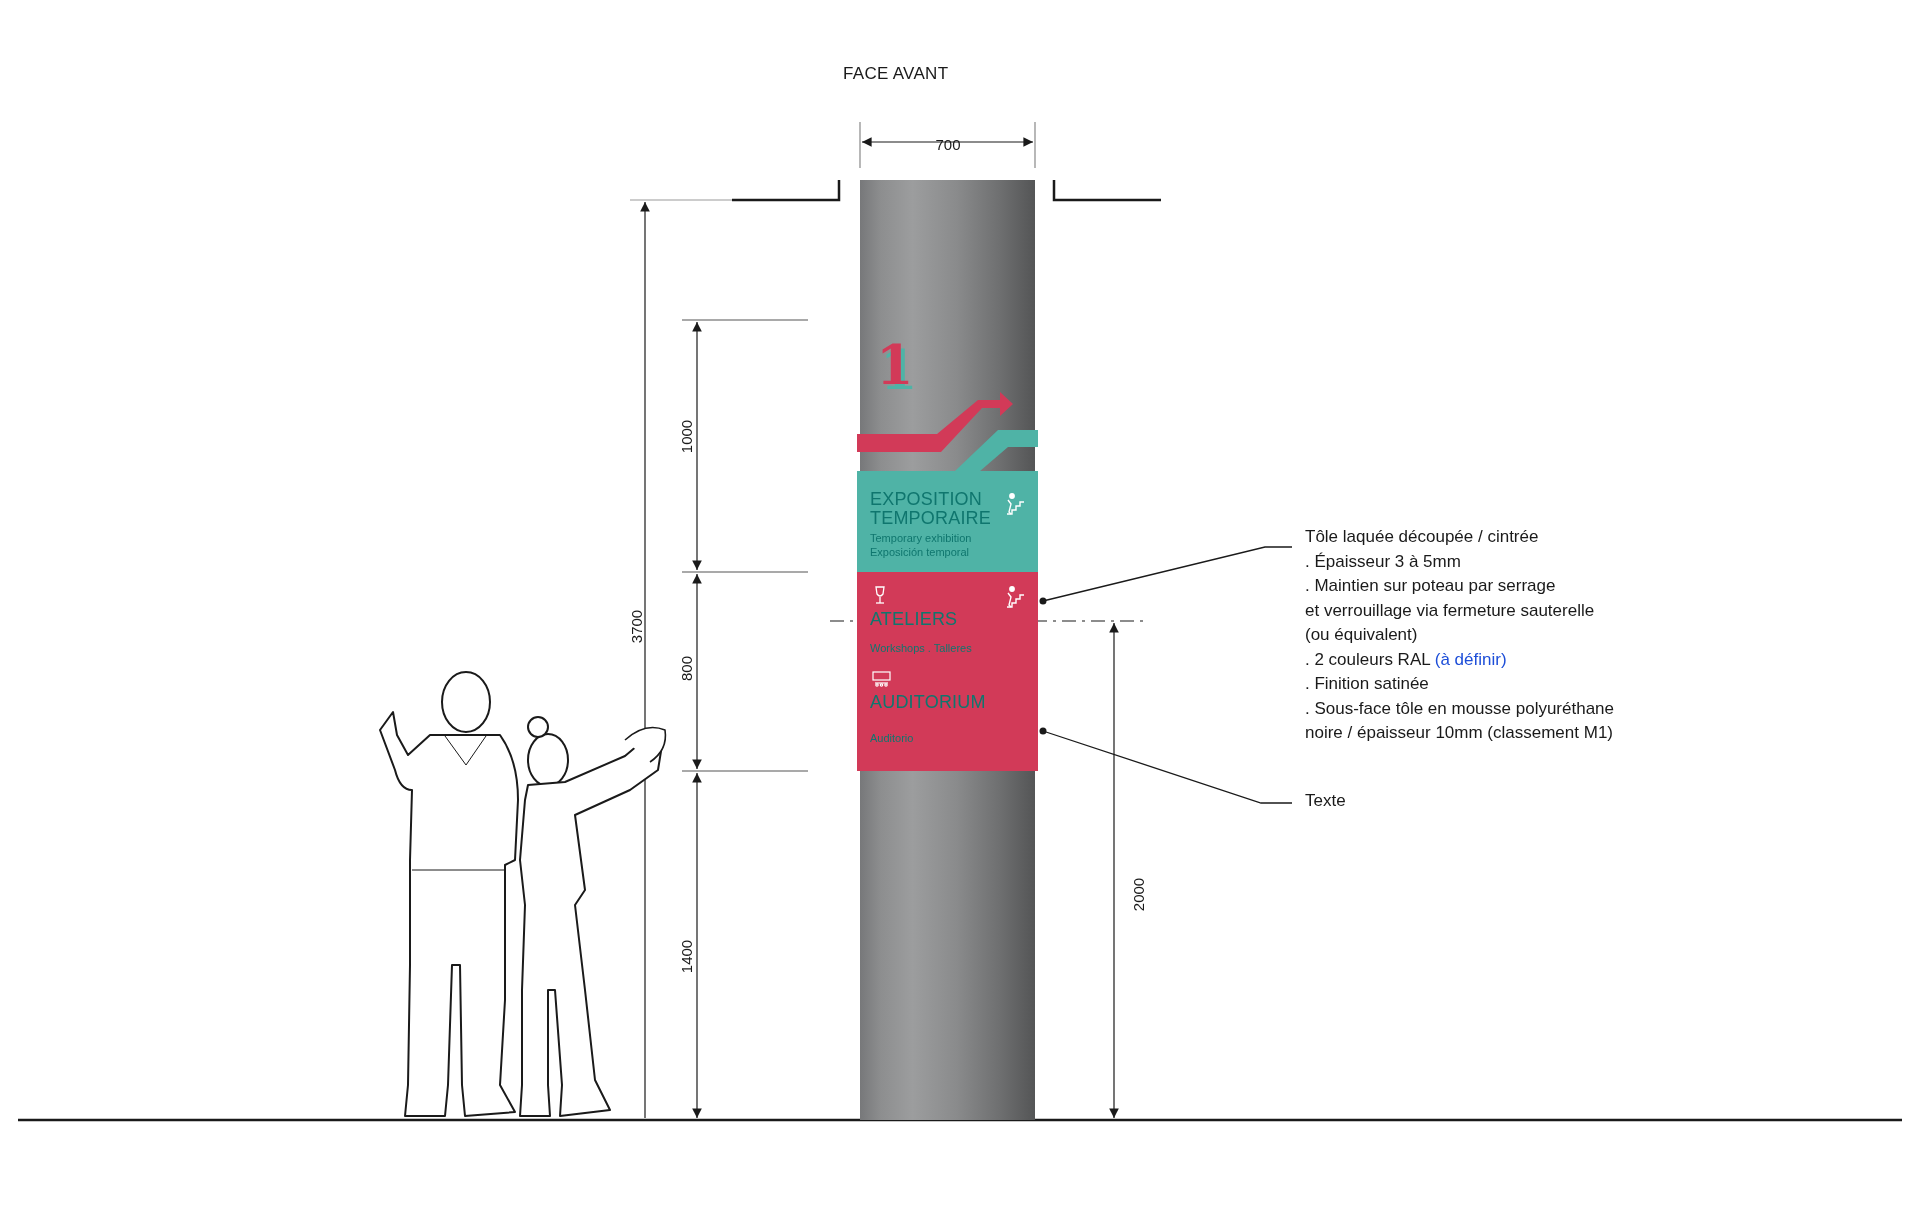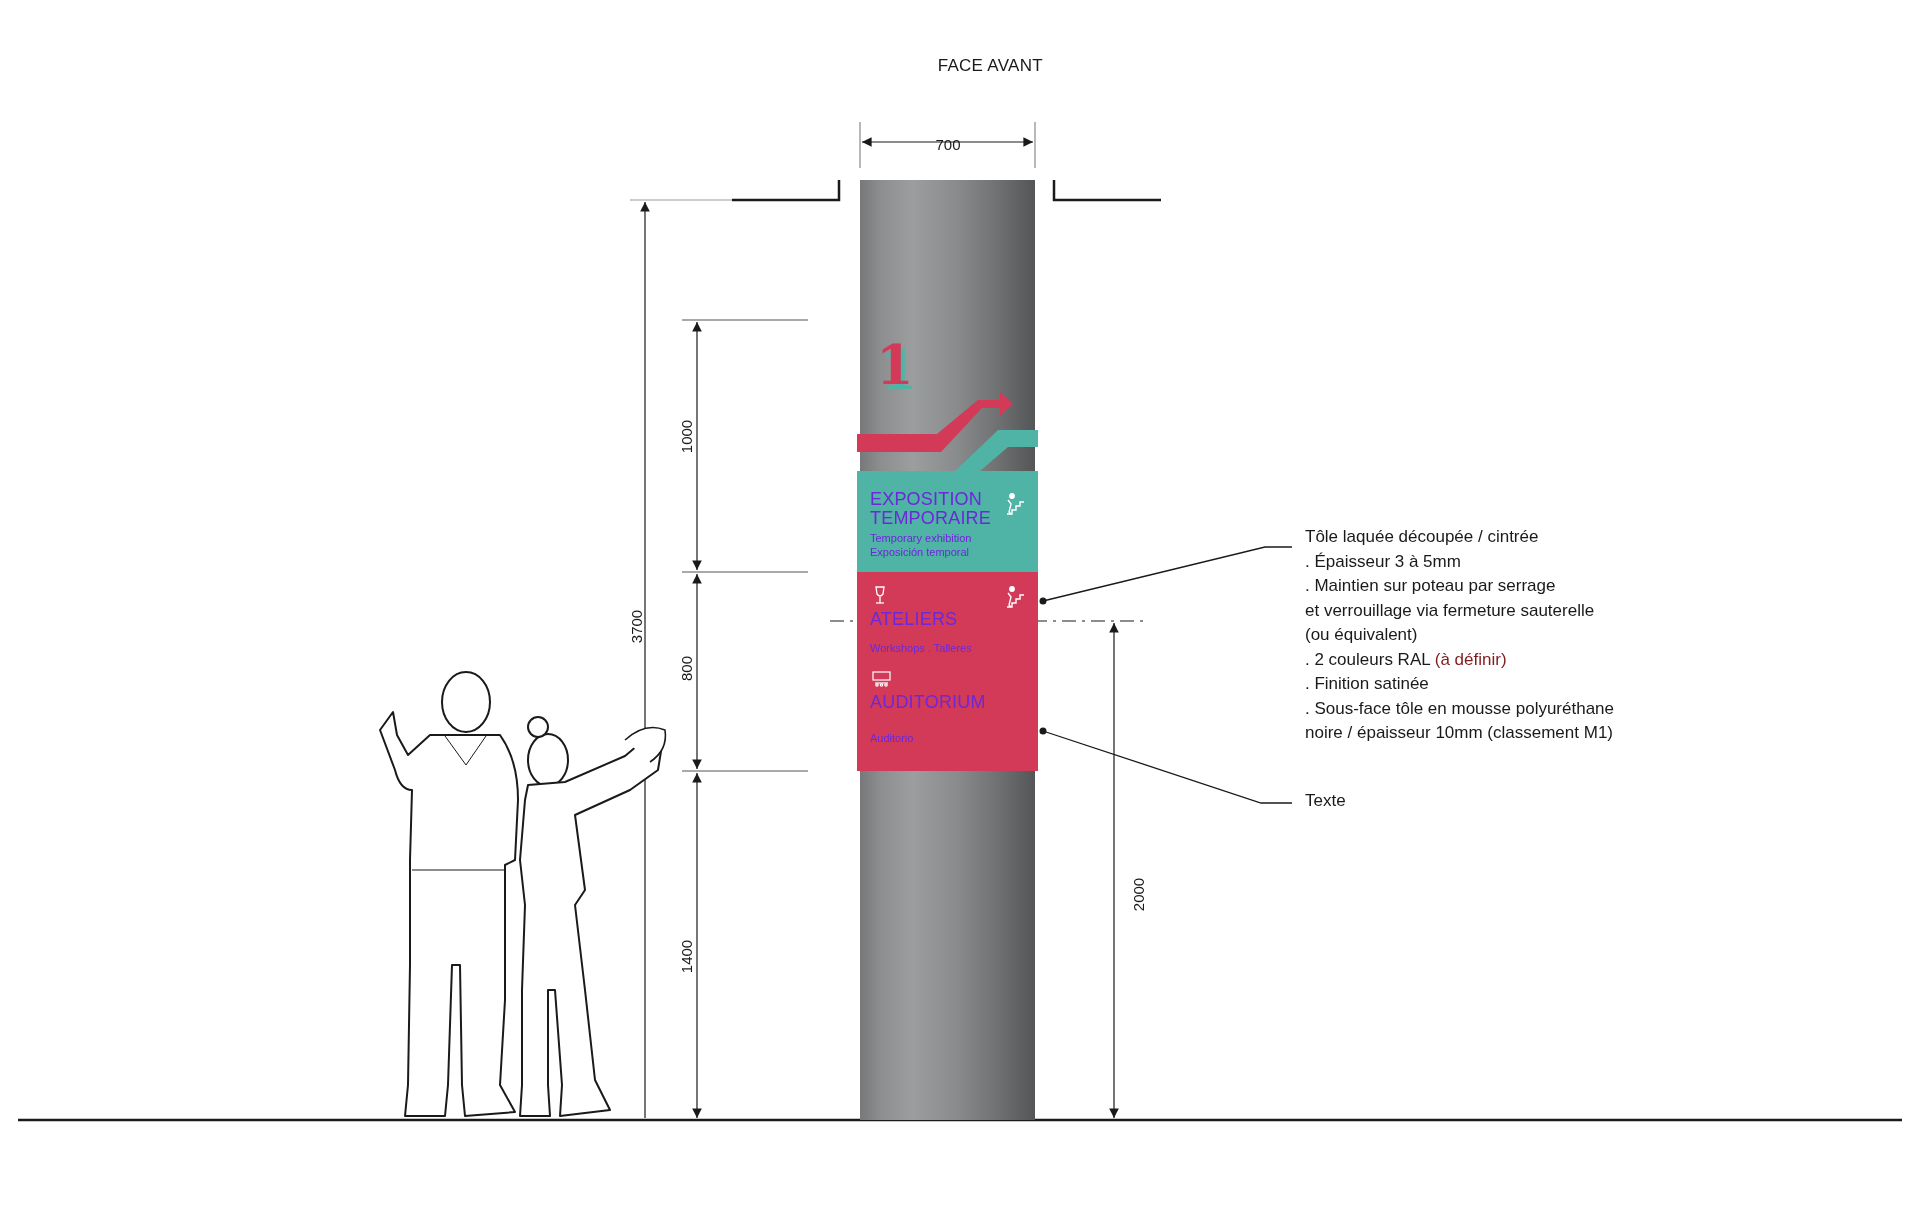--- a/index.html
+++ b/index.html
@@ -1,25 +1,25 @@
 <!DOCTYPE html>
 <html><head>
 <meta charset="utf-8">
 <style>
   html, body { margin:0; padding:0; background:#ffffff; }
   body { width:1920px; height:1217px; position:relative; overflow:hidden; font-family:"Liberation Sans", sans-serif; color:#1a1a1a; }
   .abs { position:absolute; }
   svg.canvas { position:absolute; left:0; top:0; }
-  .title { left:843px; top:56px; width:200px; text-align:right; font-size:17px; letter-spacing:0.3px; }
+  .title { left:843px; top:64px; width:200px; text-align:left; font-size:17px; letter-spacing:0.3px; }
   .dimlabel { font-size:15px; color:#1a1a1a; }
   .dimv { transform:rotate(-90deg); transform-origin:center center; white-space:nowrap; text-align:center; width:80px; }
   .spec { left:1305px; font-size:17px; line-height:24.5px; color:#1a1a1a; white-space:nowrap; }
   .spec .head { font-weight:normal; }
-  .accent { color:#7f1d1d; }
-  .sign-text { color:#6d28d9; white-space:nowrap; }
+  .accent { color:#1d4ed8; }
+  .sign-text { color:#0f766e; white-space:nowrap; }
   .sign-big { font-size:18px; line-height:19px; letter-spacing:0.2px; }
   .sign-small { font-size:11px; line-height:14px; }
   .floor-num { font-family:"DejaVu Serif", serif; font-weight:bold; font-size:54px; line-height:54px; }
 </style>
 </head>
 <body>
 
 <div class="abs title">FACE AVANT</div>
 
 <svg class="canvas" width="1920" height="1217" viewBox="0 0 1920 1217">

